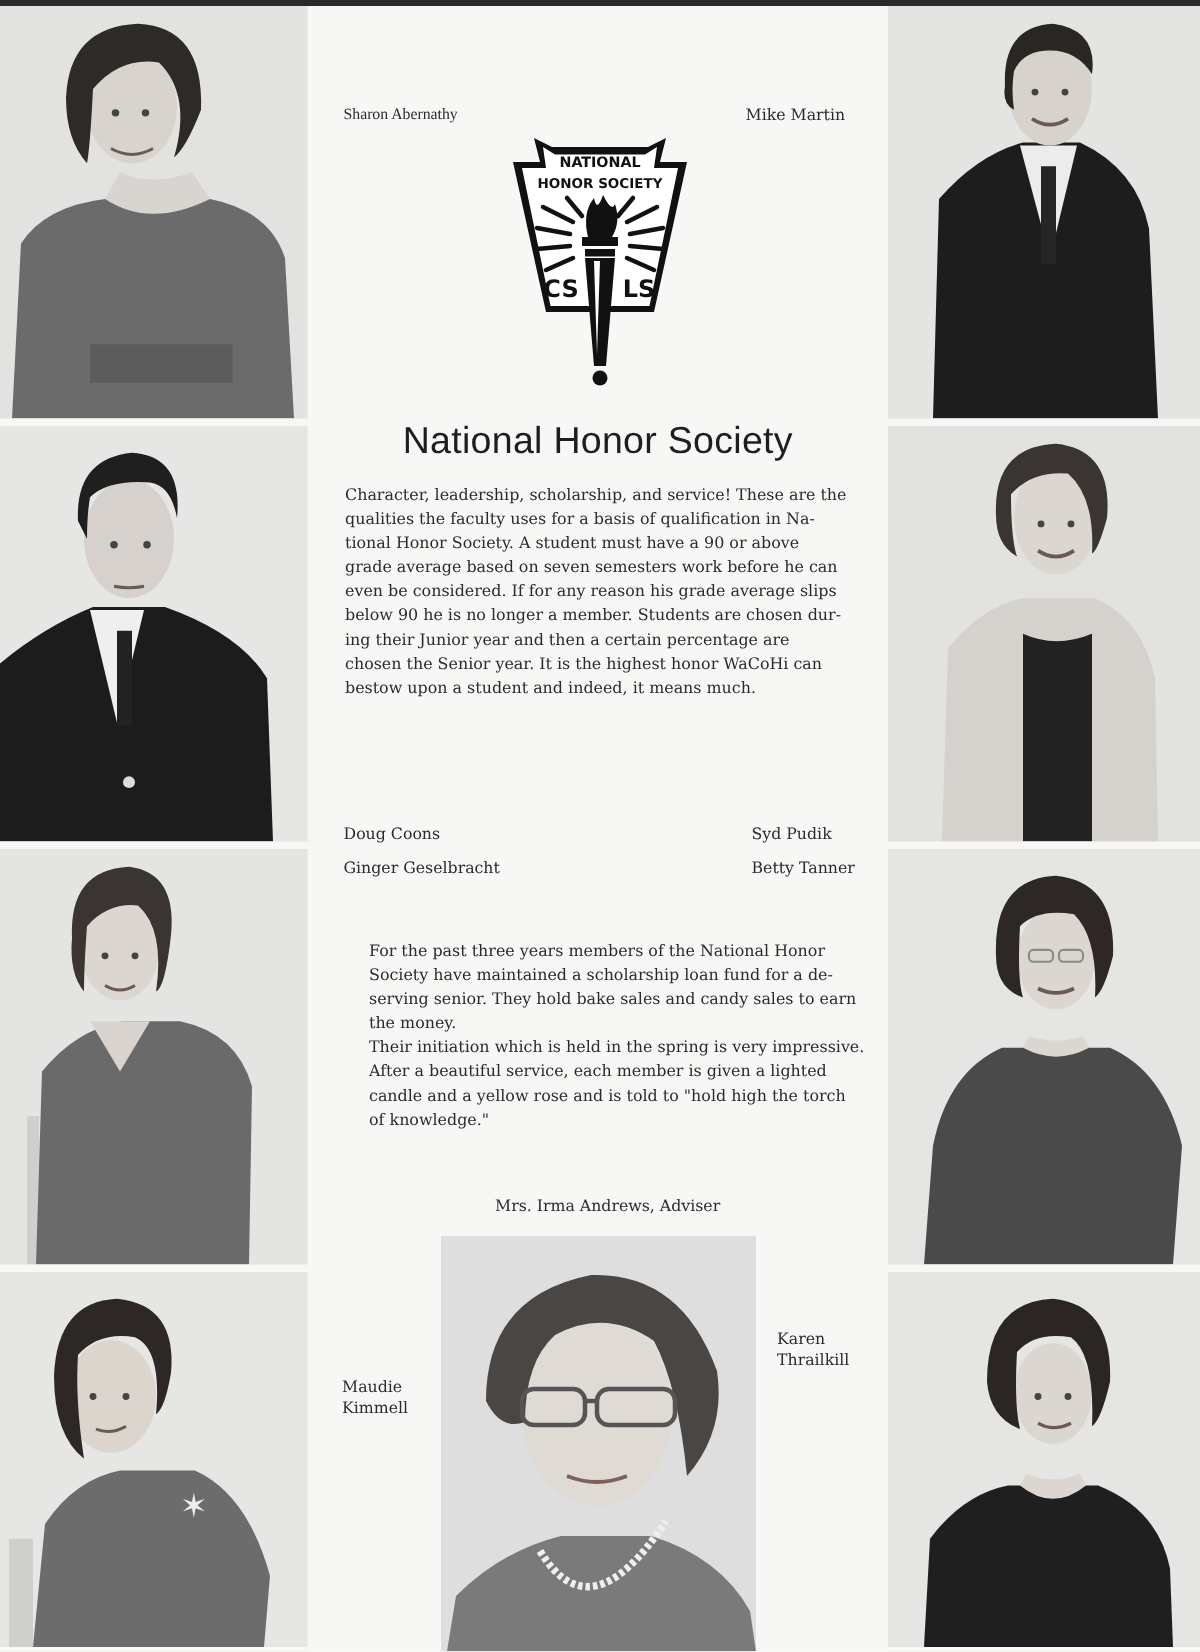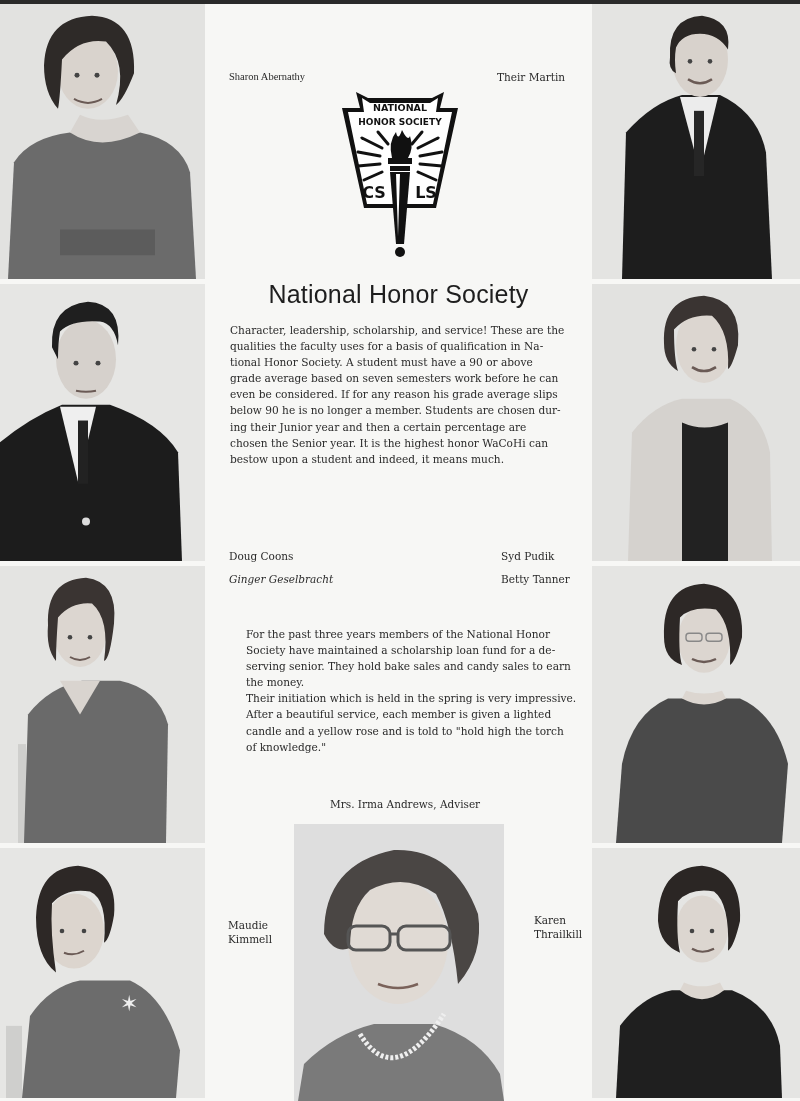--- a/index.html
+++ b/index.html
@@ -150,28 +150,28 @@
     <ellipse cx="104" cy="118" rx="50" ry="62" fill="#e0dad4"></ellipse>
     <path d="M30 110 Q30 40 100 26 Q160 24 184 90 Q190 130 164 160 Q158 100 142 70 Q110 48 76 66 Q56 84 56 124 Q40 130 30 110 Z" fill="#4a4644"></path>
     <rect x="54" y="102" width="42" height="24" fill="none" stroke="#555" stroke-width="3" rx="8"></rect>
     <rect x="104" y="102" width="52" height="24" fill="none" stroke="#555" stroke-width="3" rx="8"></rect>
     <line x1="96" y1="110" x2="104" y2="110" stroke="#555" stroke-width="3"></line>
     <path d="M84 160 Q104 168 124 160" stroke="#7a625a" stroke-width="2.5" fill="none"></path>
   </svg>
 </div>
 
 <div class="caption" style="left:229px; top:70px;font-family:Liberation Serif, serif;">Sharon Abernathy</div>
-<div class="caption" style="left:497px; top:70px;">Their Martin</div>
+<div class="caption" style="left:497px; top:70px;">Mike Martin</div>
 <div class="caption" style="left:229px; top:549px;">Doug Coons</div>
 <div class="caption" style="left:501px; top:549px;">Syd Pudik</div>
-<div class="caption" style="left:229px; top:572px;font-style:italic;">Ginger Geselbracht</div>
+<div class="caption" style="left:229px; top:572px;">Ginger Geselbracht</div>
 <div class="caption" style="left:501px; top:572px;">Betty Tanner</div>
 <div class="caption" style="left:228px; top:886px; white-space:pre-line;margin-top:32px;">Maudie
 Kimmell</div>
-<div class="caption" style="left:534px; top:886px; white-space:pre-line;margin-top:27px;">Karen
+<div class="caption" style="left:518px; top:886px; white-space:pre-line;">Karen
 Thrailkill</div>
 <div class="caption" style="left:330px; top:797px;">Mrs. Irma Andrews, Adviser</div>
 
 <div class="emblem">
   <svg viewBox="0 0 124 174" width="124" height="174">
     <path d="M18 6 L30 12 L94 12 L106 6 L102 22 L120 22 L98 122 L26 122 L4 22 L22 22 Z" fill="#111"></path>
     <path d="M24 12 L32 17 L92 17 L100 12 L98 26 L114 26 L95 118 L29 118 L10 26 L26 26 Z" fill="#fff"></path>
     <text x="62" y="25" text-anchor="middle" font-family="DejaVu Sans, sans-serif" font-weight="bold" font-size="9.5" fill="#111">NATIONAL</text>
     <text x="62" y="39" text-anchor="middle" font-family="DejaVu Sans, sans-serif" font-weight="bold" font-size="9" fill="#111">HONOR SOCIETY</text>
     <g stroke="#111" stroke-width="3" stroke-linecap="round">

